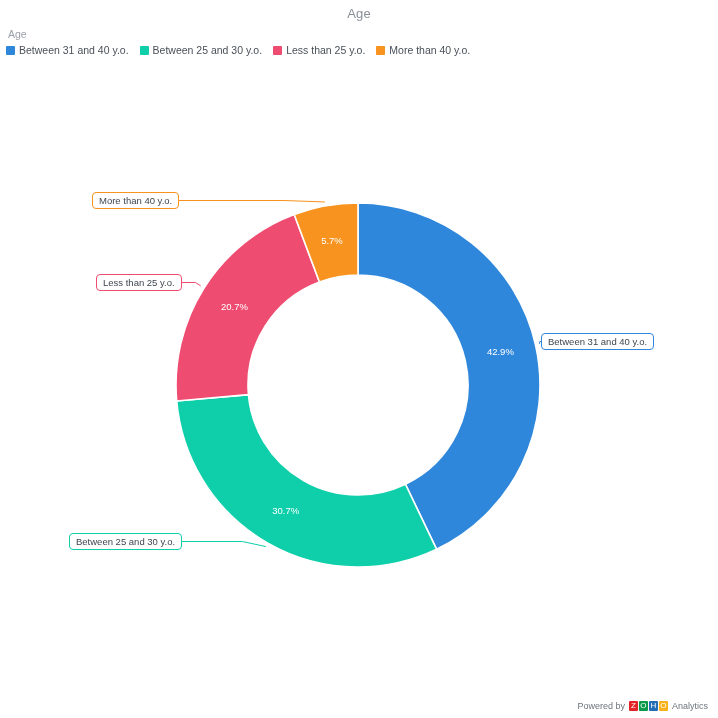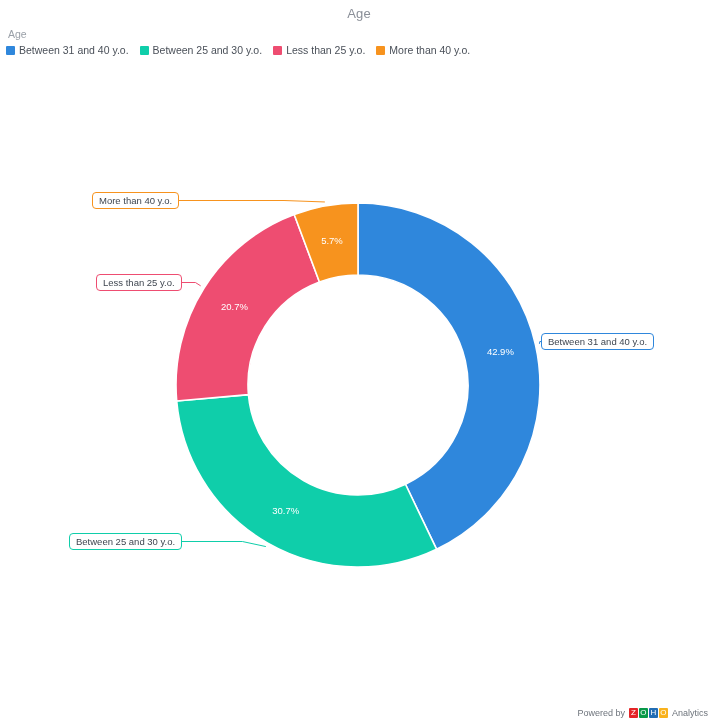--- a/index.html
+++ b/index.html
@@ -100,21 +100,21 @@
     color: #3f4650;
     line-height: 15px;
     white-space: nowrap;
     box-sizing: border-box;
   }
 
   
   .powered {
     position: absolute;
     right: 10px;
-    bottom: 0;
+    bottom: 7px;
     display: flex;
     align-items: center;
     gap: 4px;
     font-size: 9px;
     color: #6e747c;
   }
   .zoho-logo {
     display: inline-flex;
     gap: 1px;
   }

